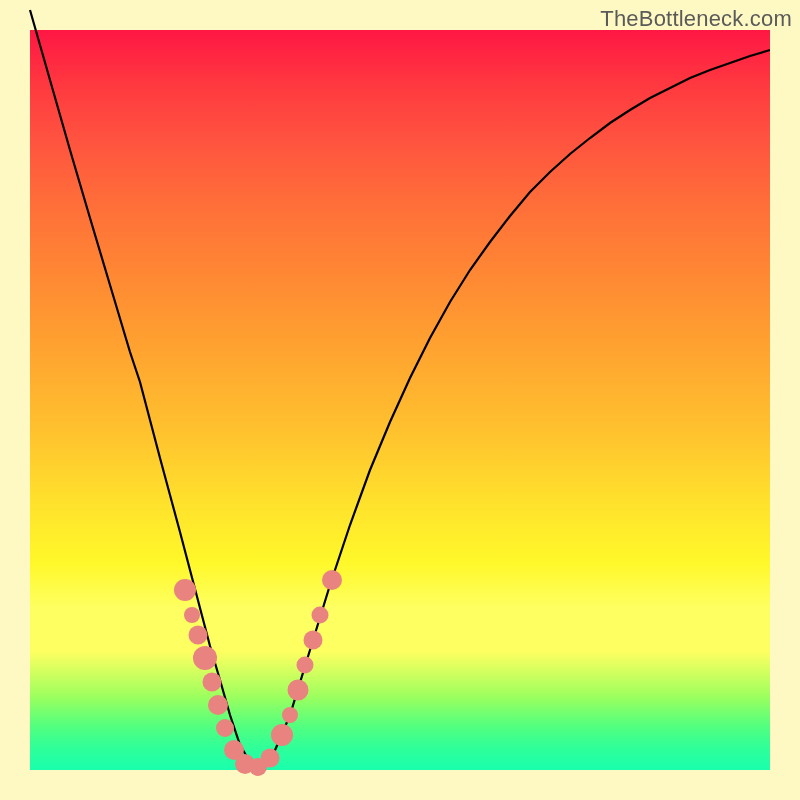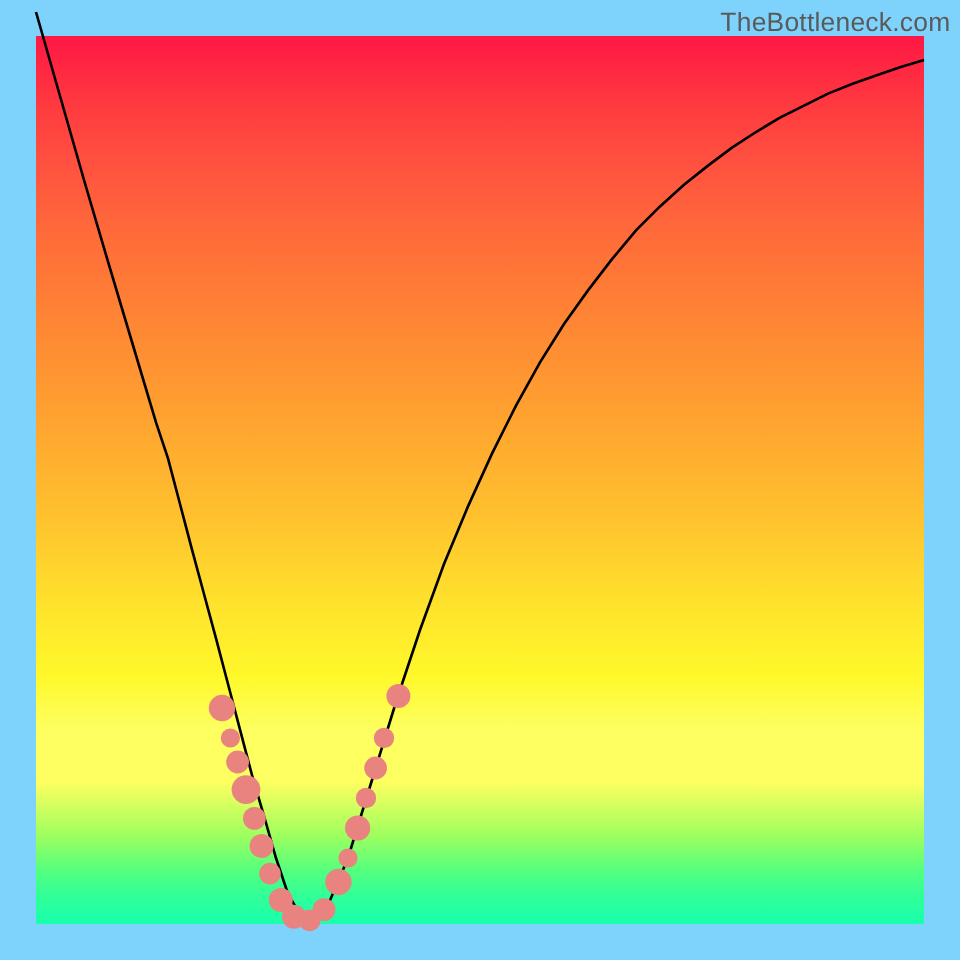--- a/index.html
+++ b/index.html
@@ -10,21 +10,21 @@
     background: #000;
     overflow: hidden;
     font-family: Arial, Helvetica, sans-serif;
   }
   .frame {
     position: absolute;
     left: 0;
     top: 0;
     width: 800px;
     height: 800px;
-    background: #7dd3fc;
+    background: #fef9c3;
   }
   .gradient-area {
     position: absolute;
     left: 30px;
     top: 30px;
     width: 740px;
     height: 740px;
     background: linear-gradient(
       to bottom,
       #ff1744 0%,

